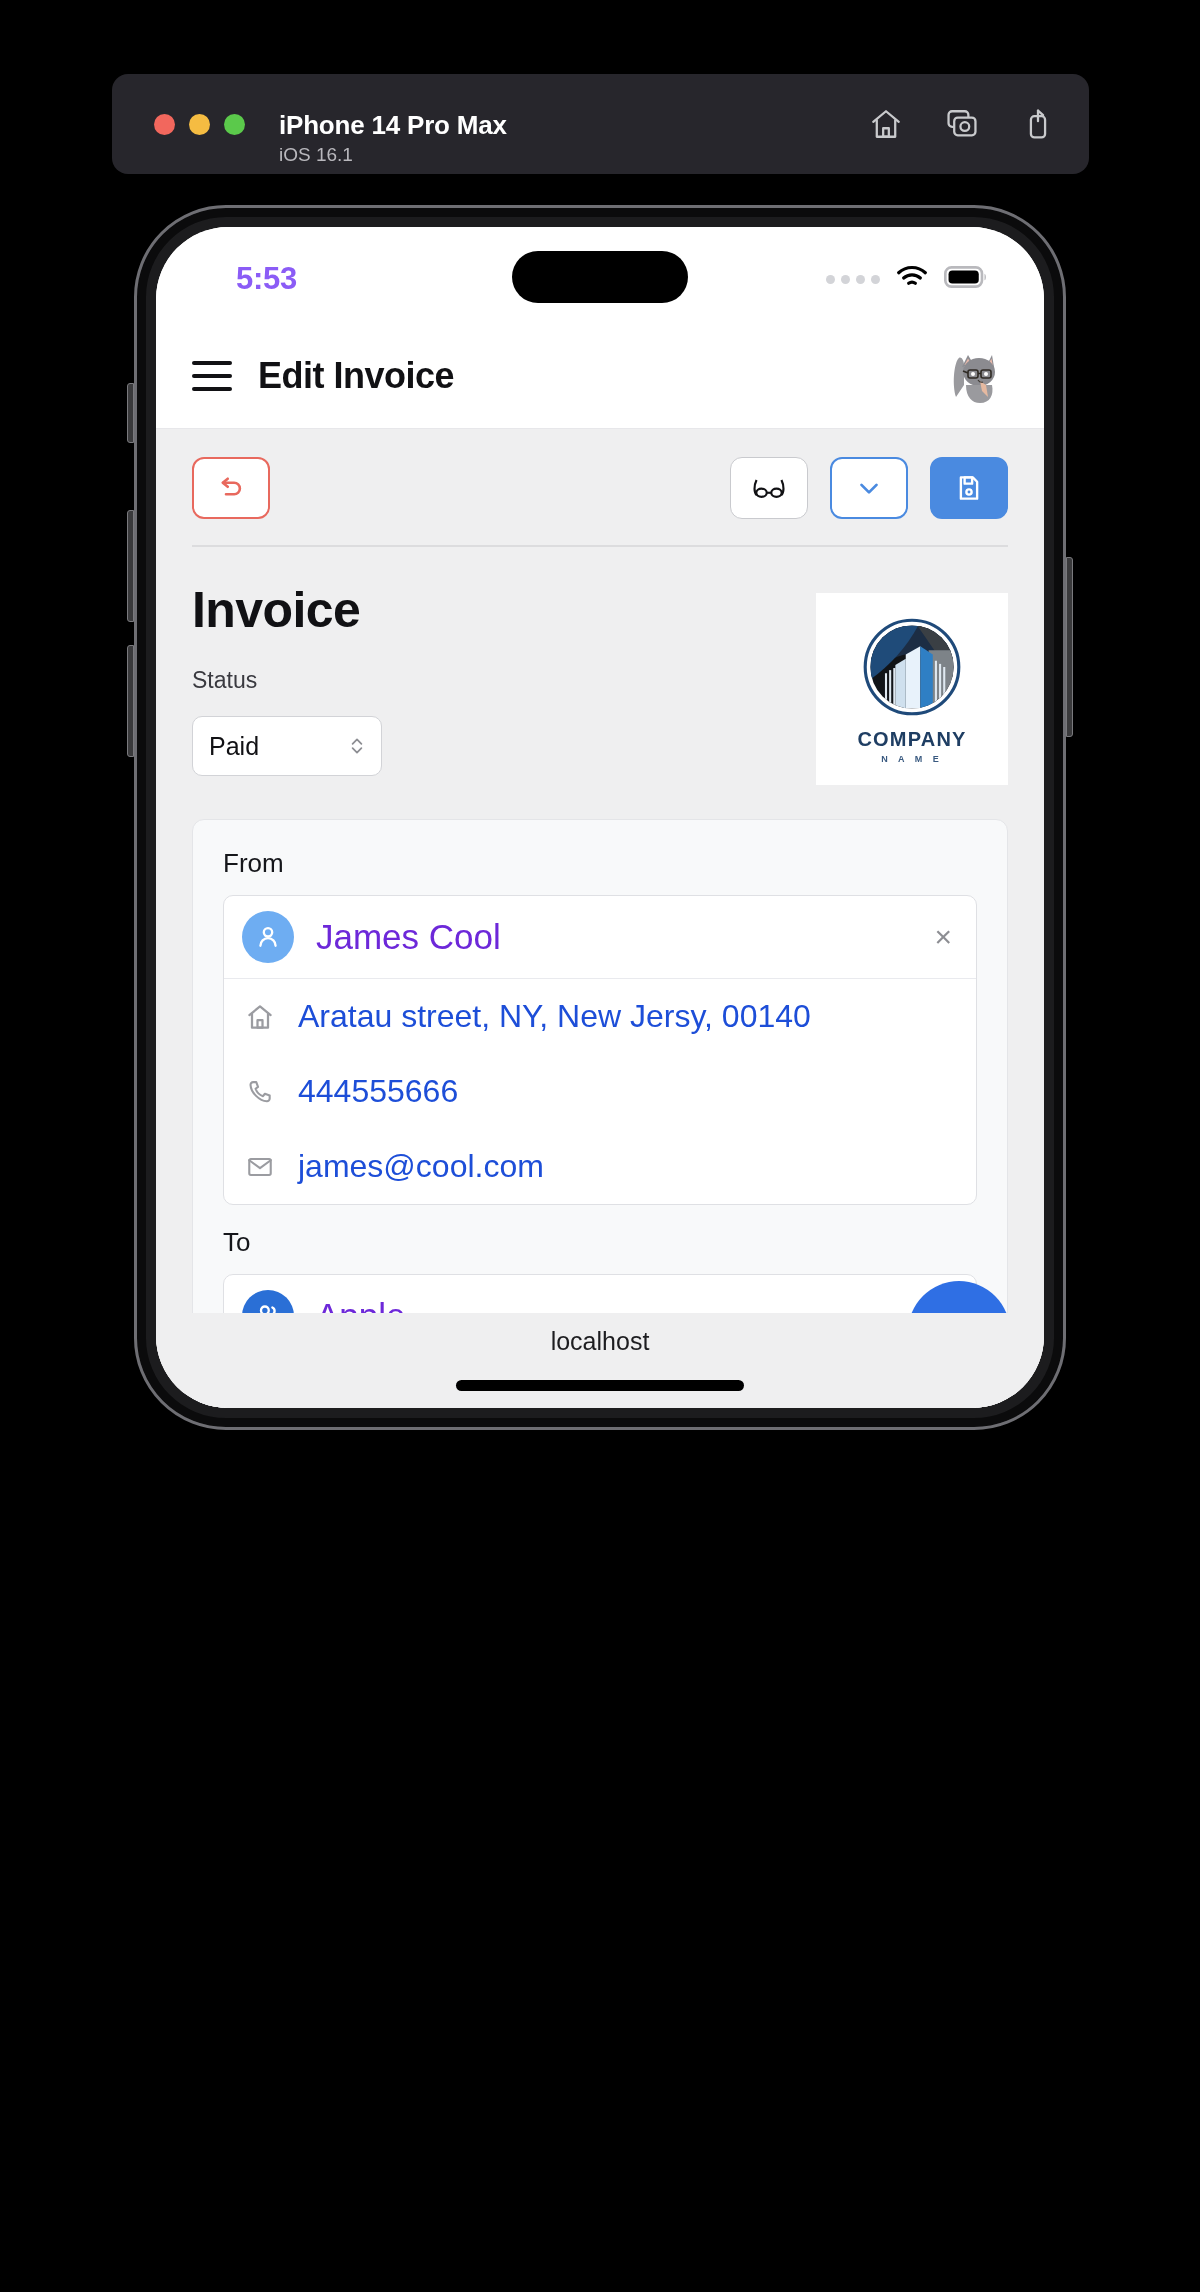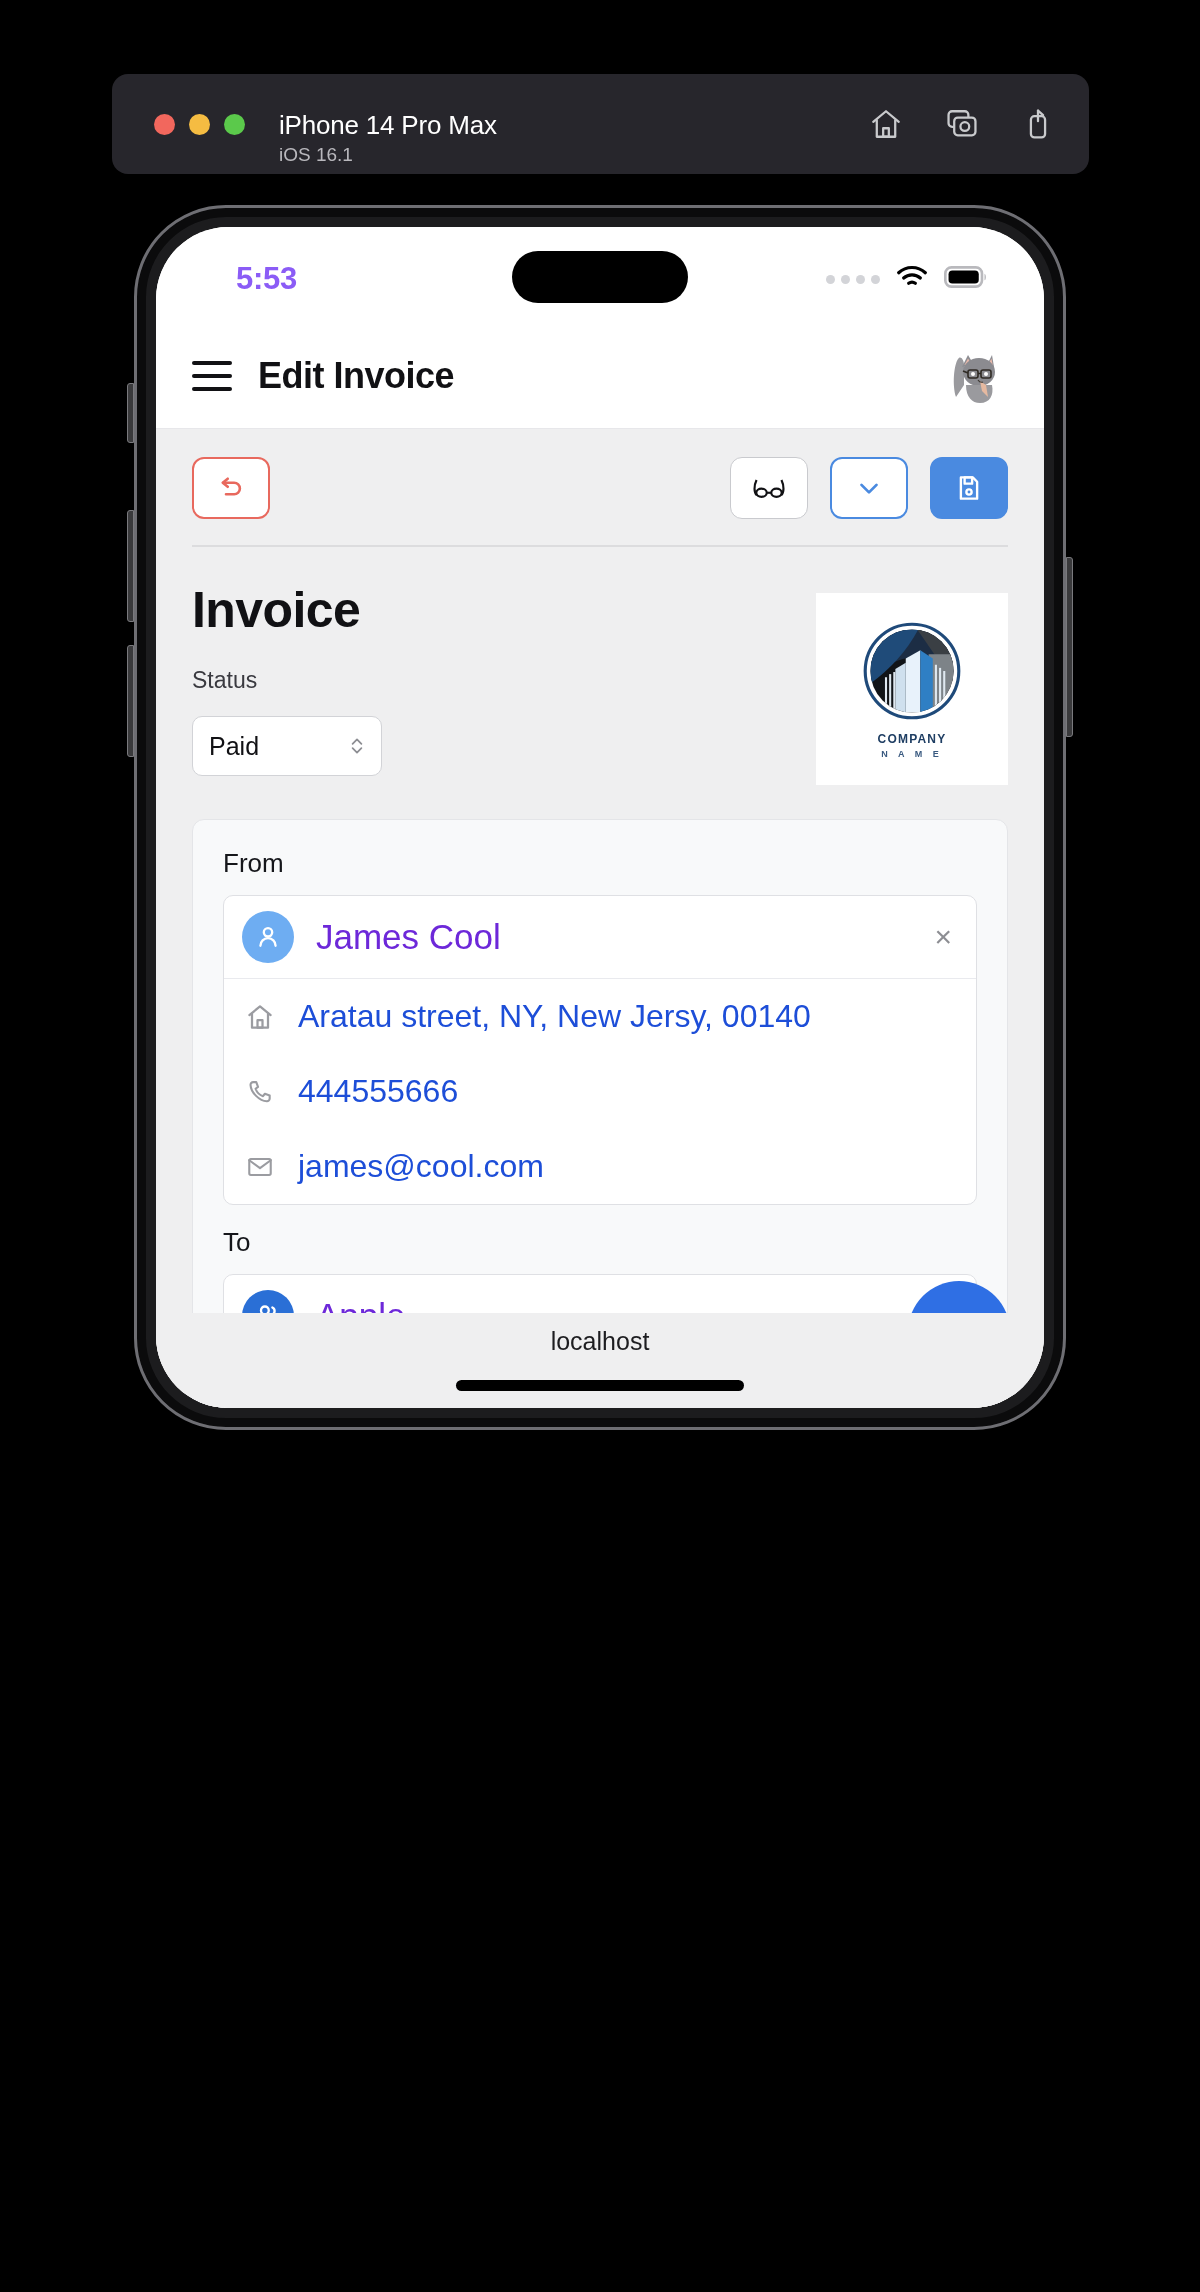--- a/index.html
+++ b/index.html
@@ -40,21 +40,21 @@
   }
   .dot { width: 21px; height: 21px; border-radius: 50%; }
   .dot.red { background: #f2675d; }
   .dot.yellow { background: #f5bc42; }
   .dot.green { background: #5bc94b; }
 
   .sim-texts { display: flex; flex-direction: column; justify-content: center; }
   .sim-device {
     color: #ffffff;
     font-size: 26px;
-    font-weight: normal;
+    font-weight: bold;
     letter-spacing: -0.2px;
     line-height: 1.15;
     margin-top: 31px;
   }
   .sim-os {
     color: #b9b8bd;
     font-size: 19px;
     line-height: 1.3;
     margin-top: 2px;
   }
@@ -242,21 +242,21 @@
     width: 192px;
     height: 192px;
     background: #ffffff;
     display: flex;
     flex-direction: column;
     align-items: center;
     justify-content: center;
     margin-top: 12px;
   }
   .logo-word {
-    font-size: 12px;
+    font-size: 20px;
     font-weight: bold;
     color: #1f3e63;
     letter-spacing: 1.2px;
     margin-top: 9px;
   }
   .logo-sub {
     font-size: 9px;
     font-weight: bold;
     color: #3a5a80;
     letter-spacing: 4px;

